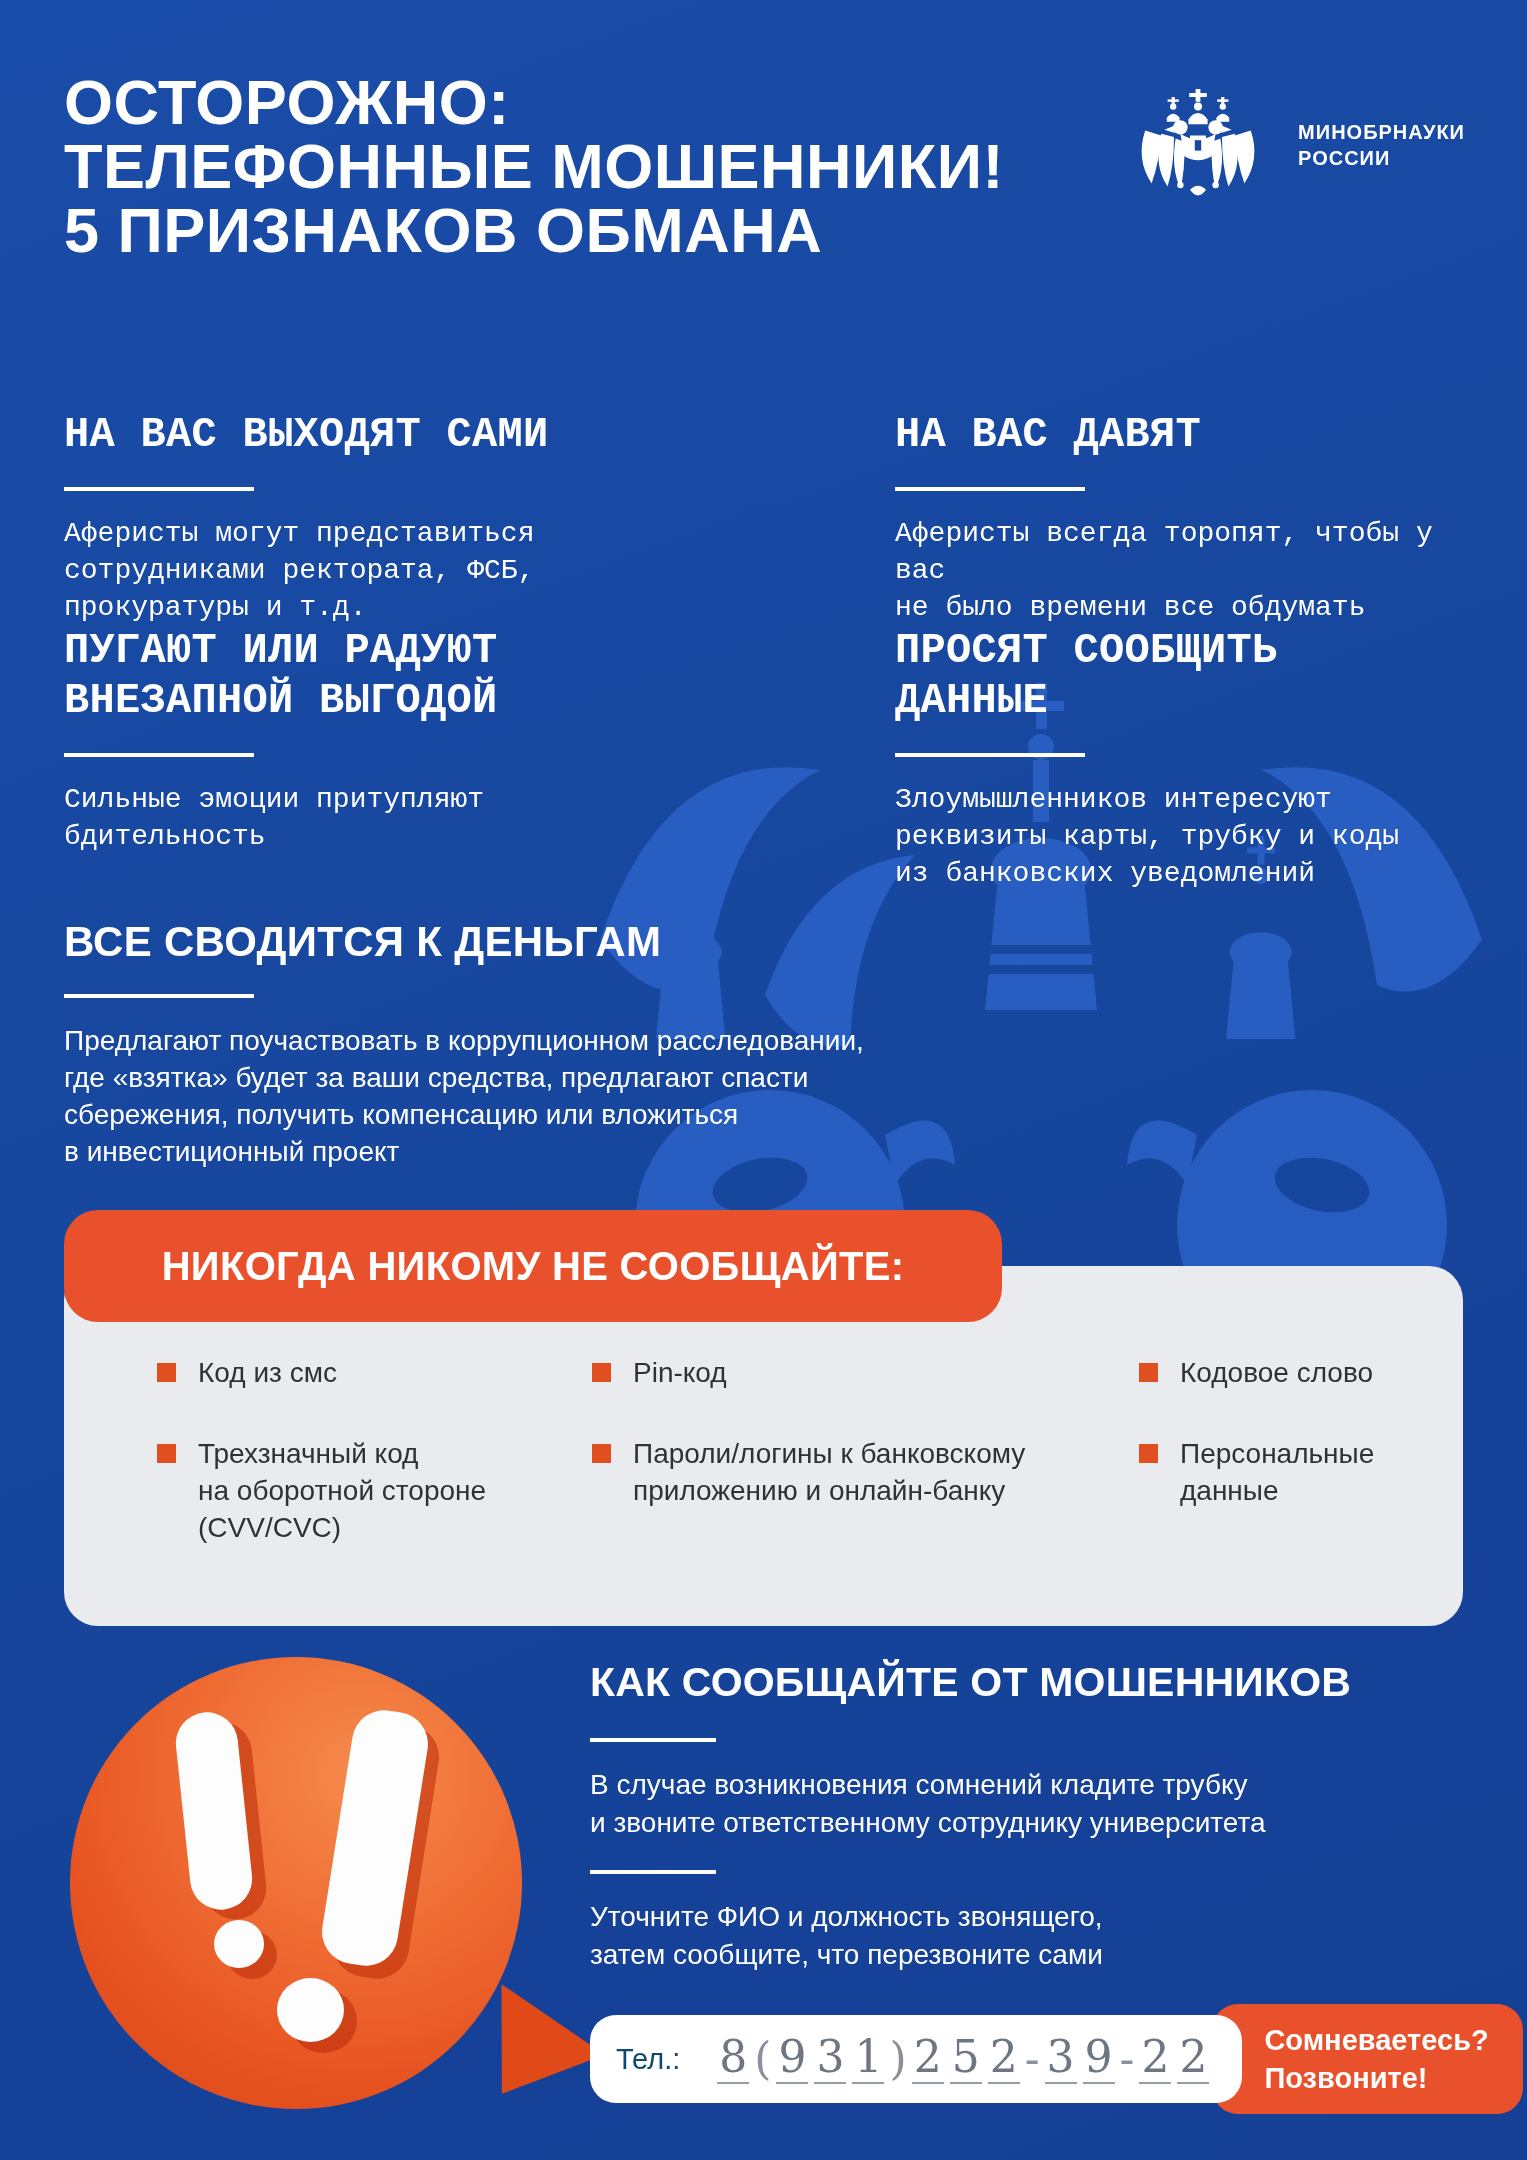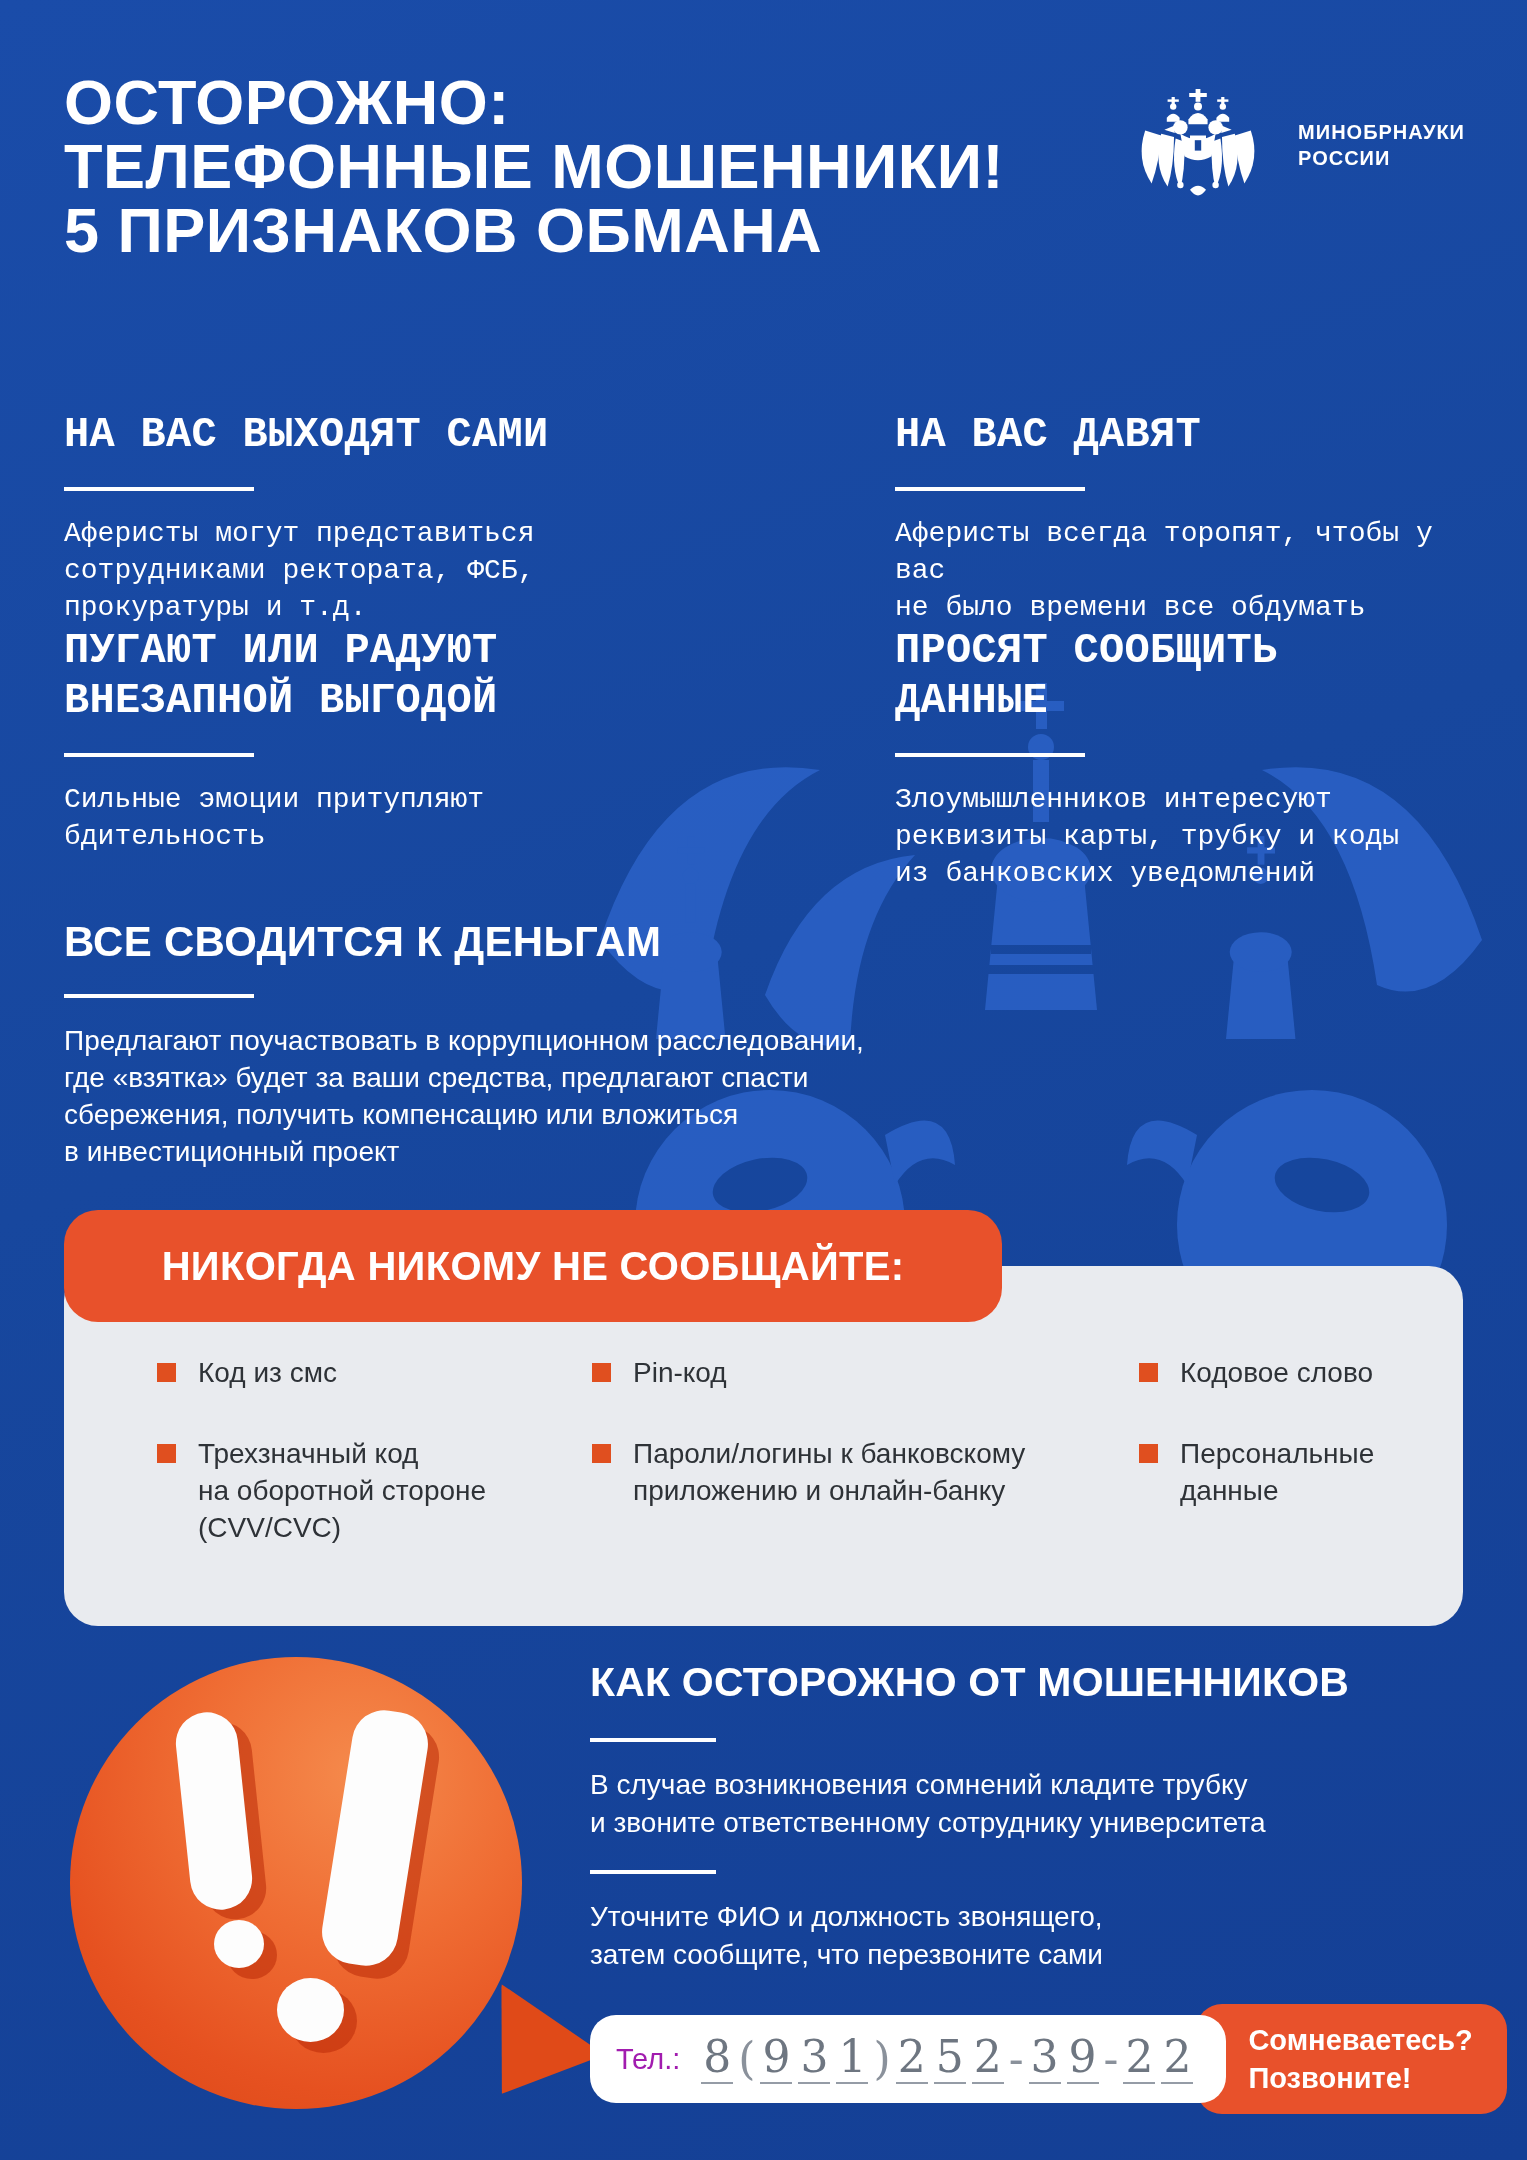--- a/index.html
+++ b/index.html
@@ -61,21 +61,21 @@
   .protect{flex:1;padding-top:6px;}
   .protect h2{margin:0;font-size:41px;line-height:48px;font-weight:800;letter-spacing:.2px;}
   .p-rule{width:126px;height:4px;background:#ffffff;margin-top:32px;}
   .p-rule.second{margin-top:28px;}
   .protect p{margin:24px 0 0 0;font-size:28px;line-height:38px;font-weight:400;white-space:pre-line;}
   .phone-row{display:flex;align-items:center;margin-top:30px;}
   .phone-box{
     position:relative;z-index:1;display:flex;align-items:center;
     background:#ffffff;border-radius:26px;height:88px;padding:0 30px 0 26px;
   }
-  .phone-label{font-size:29px;color:#a21caf;margin-right:18px;}
+  .phone-label{font-size:29px;color:#0c4a6e;margin-right:34px;}
   .phone-digits{display:flex;align-items:flex-end;font-family:"DejaVu Serif",serif;font-size:44px;color:#6e7681;}
   .phone-digits .digit{border-bottom:2px solid #959ca6;padding:0 2px 3px 2px;margin:0 3px;line-height:1;}
   .phone-digits .sep{padding:0 1px 3px 1px;margin:0 1px;line-height:1;color:#8a919b;}
   .cta{
     position:relative;z-index:0;margin-left:-30px;
     background:#e8512b;border-radius:26px;padding:17px 34px 17px 52px;
     font-size:29px;line-height:38px;font-weight:800;white-space:pre-line;color:#fff;
     border:none;text-align:left;cursor:pointer;font-family:"Liberation Sans",sans-serif;
   }
 </style>
@@ -263,21 +263,21 @@
       <div class="alert-icon">
         <div class="bubble-tail"></div>
         <div class="bubble"></div>
         <div class="ex-bar ex1-bar"></div>
         <div class="ex-dot ex1-dot"></div>
         <div class="ex-bar ex2-bar"></div>
         <div class="ex-dot ex2-dot"></div>
       </div>
 
       <div class="protect">
-        <h2>КАК ОСТОРОЖНО ОТ МОШЕННИКОВ</h2>
+        <h2>КАК СООБЩАЙТЕ ОТ МОШЕННИКОВ</h2>
         <div class="p-rule"></div>
         <p>В случае возникновения сомнений кладите трубку
 и звоните ответственному сотруднику университета</p>
         <div class="p-rule second"></div>
         <p>Уточните ФИО и должность звонящего,
 затем сообщите, что перезвоните сами</p>
 
         <div class="phone-row">
           <div class="phone-box">
             <span class="phone-label">Тел.:</span>

